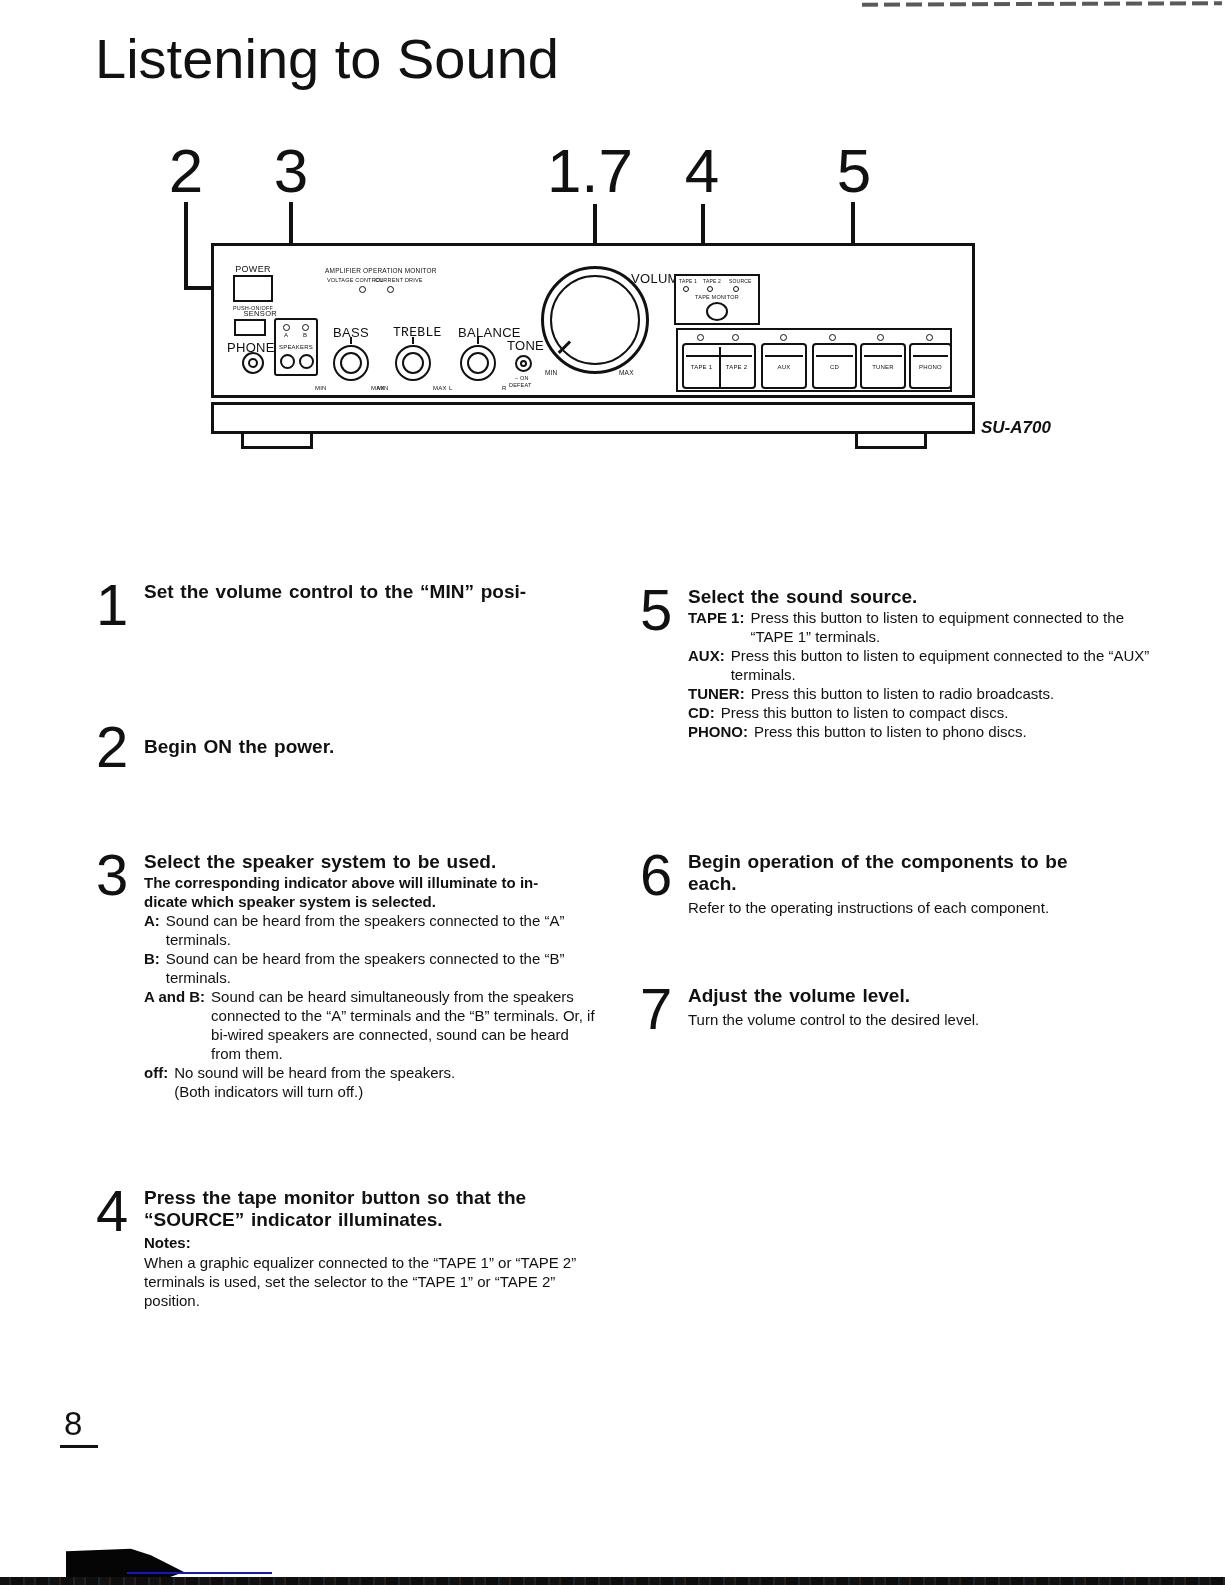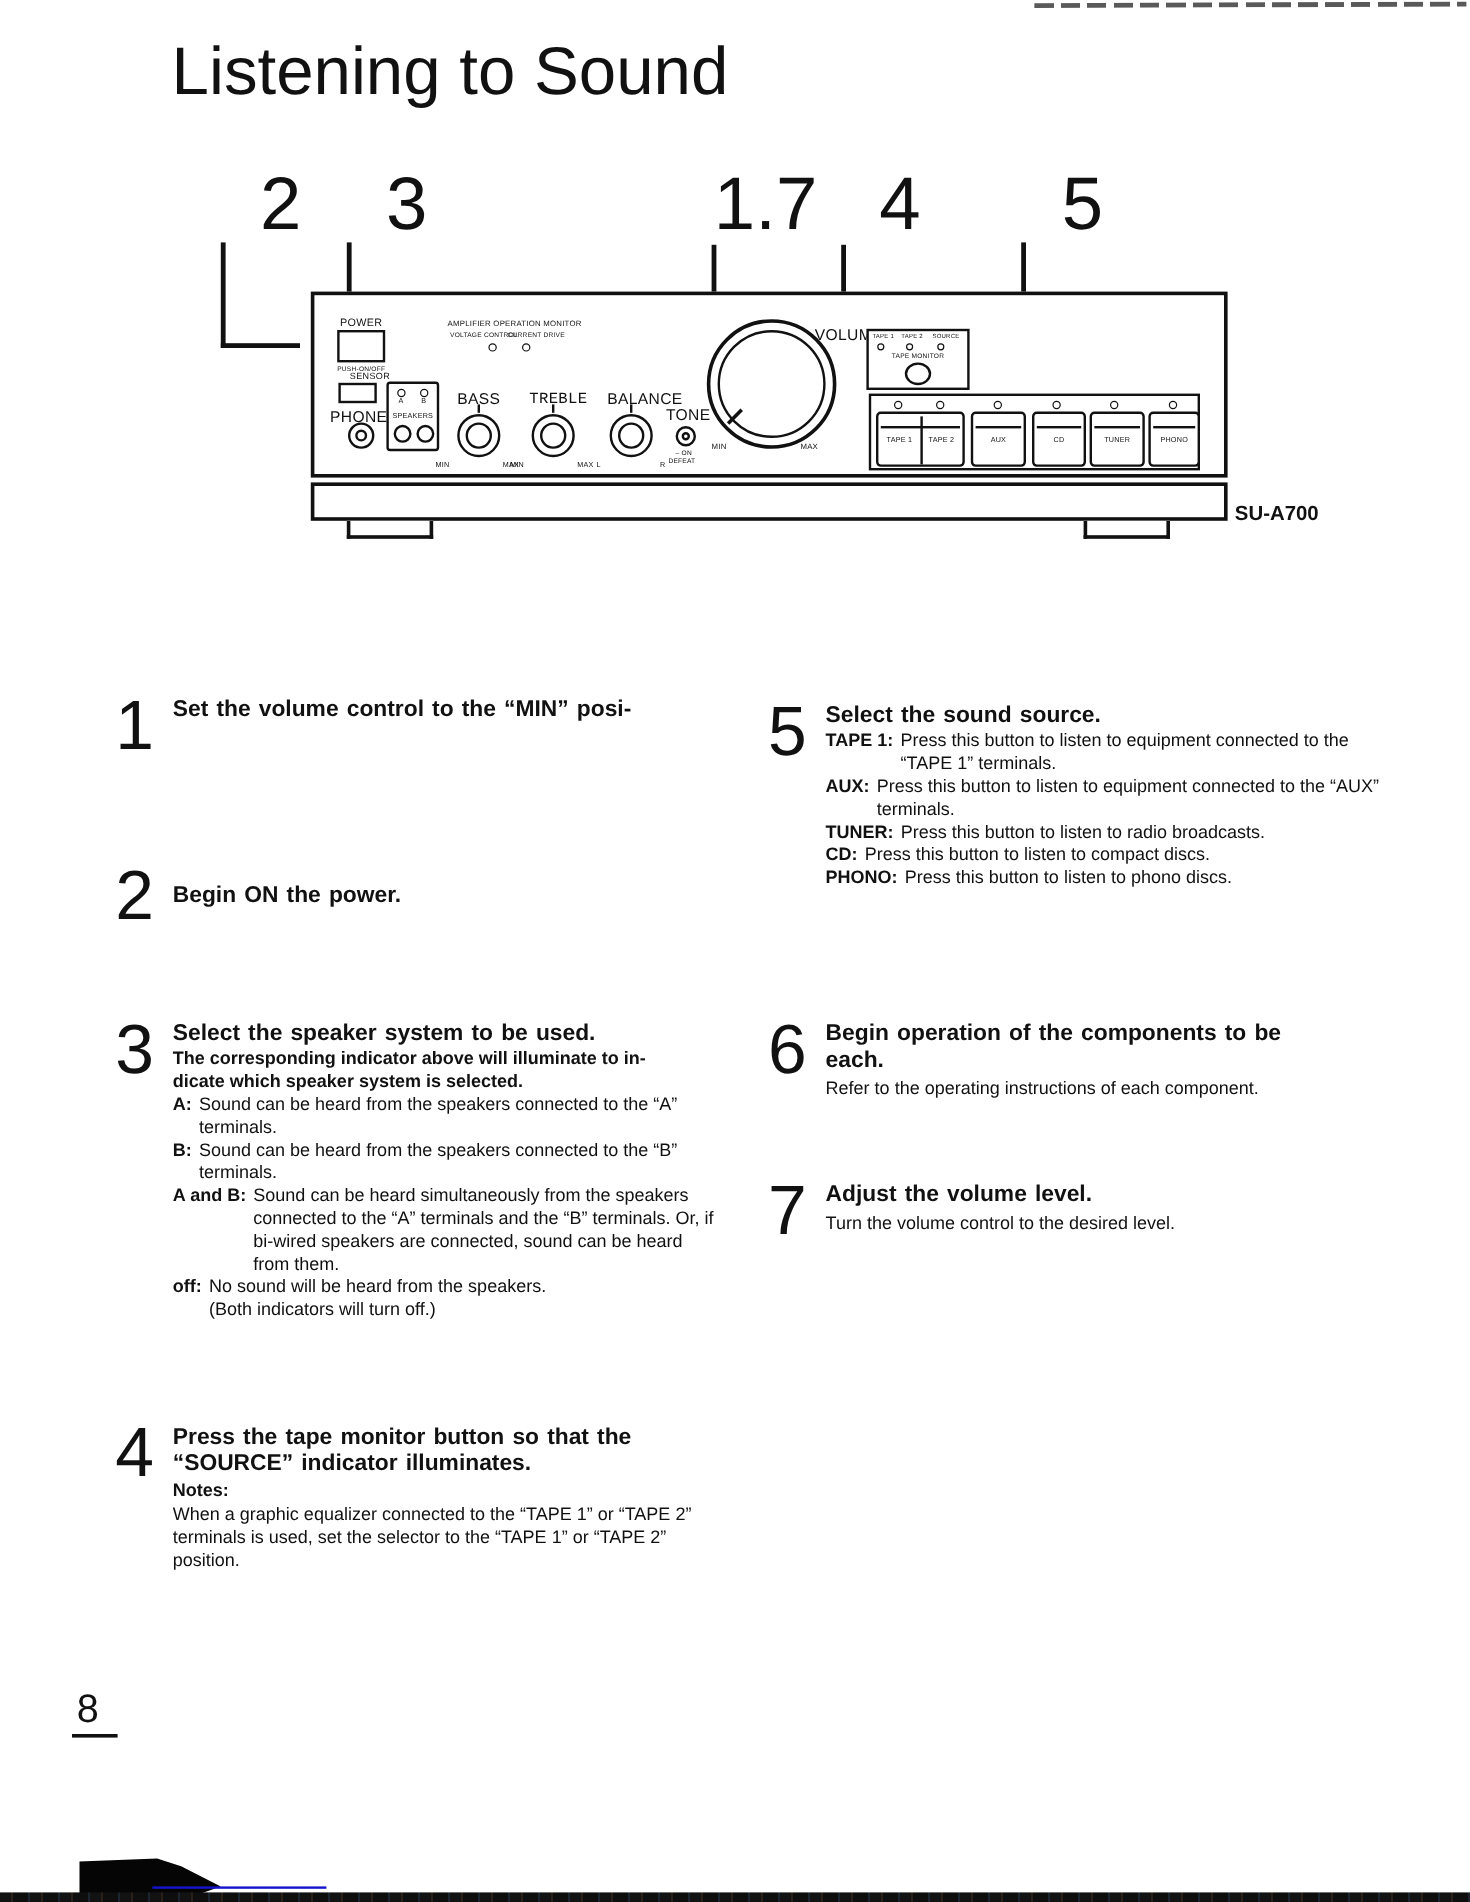--- a/index.html
+++ b/index.html
@@ -1,34 +1,34 @@
 <!DOCTYPE html>
 <html><head>
 <meta charset="utf-8">
 <style>
   html,body{margin:0;padding:0;background:#e8e8e8;}
   #page{position:relative;width:1225px;height:1585px;background:#ffffff;overflow:hidden;
         font-family:"Liberation Sans", sans-serif;color:#111;}
-  .abs{position:absolute;margin-left:48px;}
+  .abs{position:absolute;}
   .ln{position:absolute;background:#111;}
   
   .title{font-size:56px;font-weight:400;letter-spacing:0px;white-space:nowrap;}
   .callout{font-size:62px;font-weight:400;text-align:center;line-height:1;}
   
   .outline{position:absolute;border:3px solid #111;box-sizing:border-box;background:#fff;}
   .thin{position:absolute;border:2px solid #111;box-sizing:border-box;background:#fff;}
   .circ{position:absolute;border:2.5px solid #111;border-radius:50%;box-sizing:border-box;background:#fff;}
   .dot{position:absolute;width:7px;height:7px;border:1.6px solid #111;border-radius:50%;box-sizing:border-box;background:#fff;}
   .plbl{position:absolute;font-size:13px;letter-spacing:.3px;white-space:nowrap;color:#111;}
   .tiny{position:absolute;font-size:6px;letter-spacing:.2px;white-space:nowrap;color:#111;}
   .micro{position:absolute;font-size:5.5px;letter-spacing:.2px;white-space:nowrap;color:#111;}
   .btn{position:absolute;border:2px solid #111;border-radius:4px;box-sizing:border-box;background:#fff;}
   .btnline{position:absolute;left:2px;right:2px;top:10px;height:2px;background:#111;}
   .btnlbl{position:absolute;left:0;right:0;top:19px;text-align:center;font-size:6px;letter-spacing:.2px;color:#111;}
-  .model{font-size:17px;font-weight:700;}
+  .model{font-size:17px;font-weight:700;font-style:italic;}
   
   .step{position:absolute;display:flex;}
   .num{font-size:58px;line-height:50px;width:48px;flex:none;font-weight:400;letter-spacing:-1px;}
   .content{flex:1;padding-top:1px;}
   .h{font-size:19px;font-weight:700;line-height:22px;word-spacing:1.5px;}
   .sub{font-size:15px;font-weight:700;line-height:19px;}
   .body,.v{font-size:15px;line-height:19px;}
   .kv{display:flex;}
   .k{font-weight:700;white-space:pre;margin-right:6px;font-size:15px;line-height:19px;}
   .v{flex:1;}

